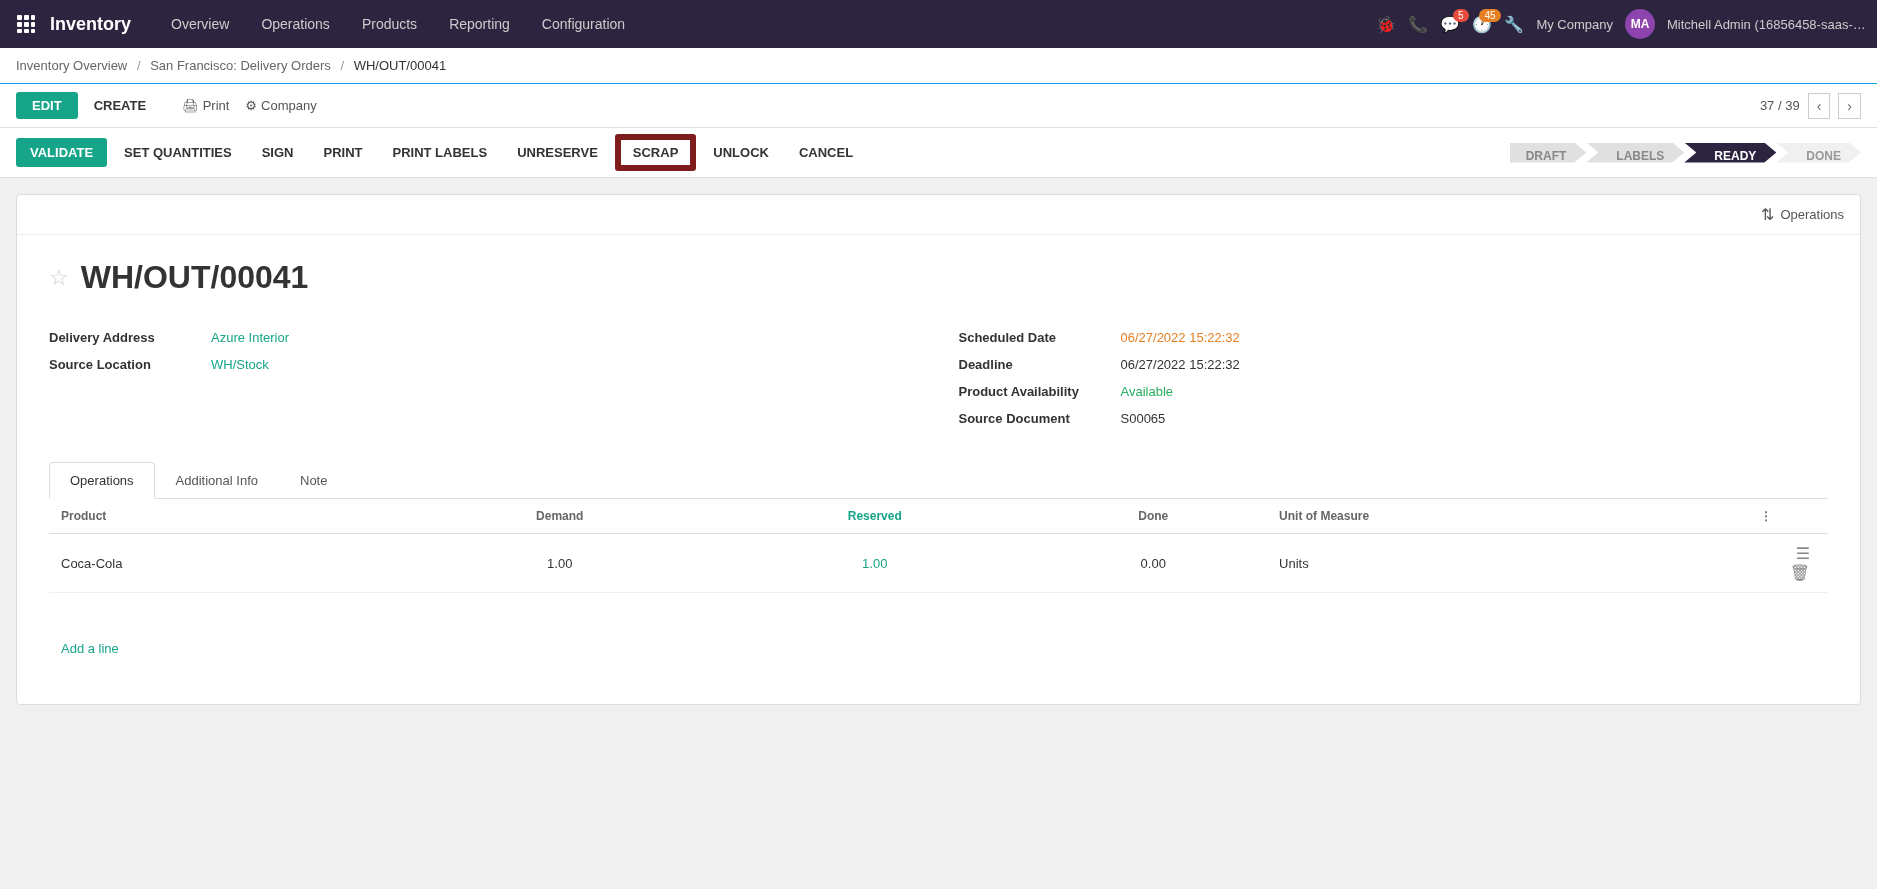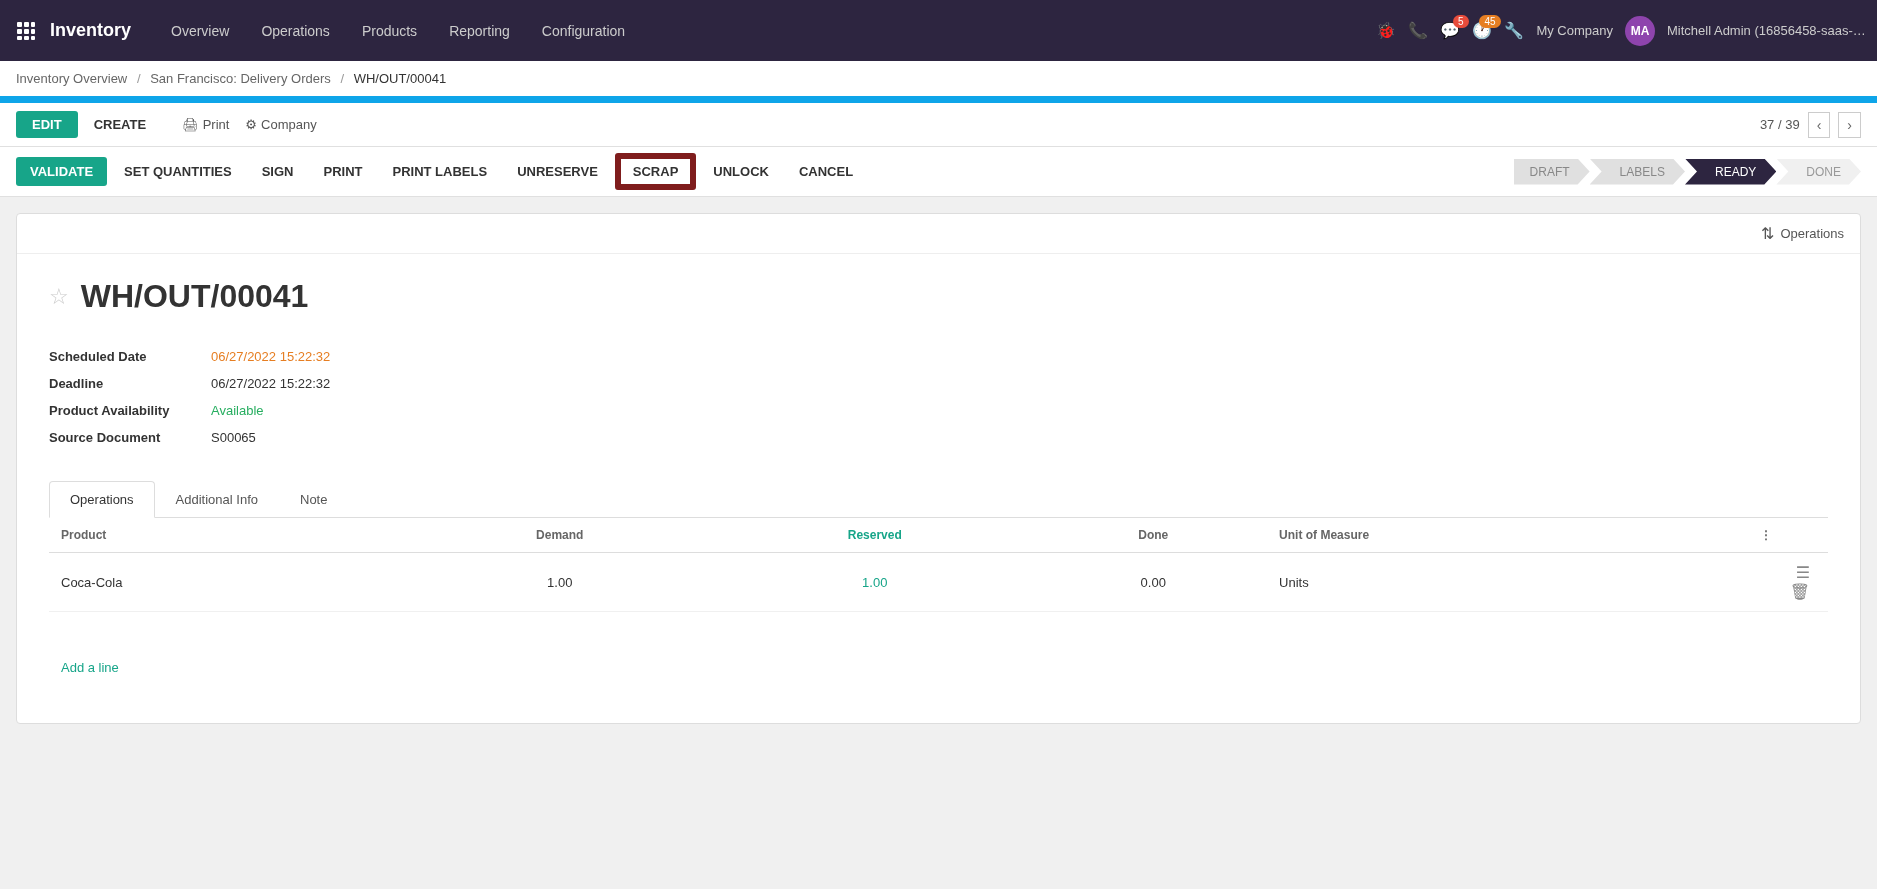--- a/index.html
+++ b/index.html
@@ -5,21 +5,21 @@
     * { box-sizing: border-box; margin: 0; padding: 0; font-family: 'Segoe UI', Arial, sans-serif; }
 
     body { background: #f0f0f0; font-size: 14px; color: #333; }
 
     
     .top-nav {
       background: #2d2540;
       color: #fff;
       display: flex;
       align-items: center;
-      height: 61px;
+      height: 48px;
       padding: 0 10px;
       gap: 4px;
     }
     .nav-grid-icon {
       width: 32px; height: 32px;
       display: flex; align-items: center; justify-content: center;
       cursor: pointer;
       margin-right: 4px;
     }
     .nav-app-title {
@@ -87,21 +87,21 @@
       overflow: hidden;
       text-overflow: ellipsis;
     }
 
     
     .breadcrumb {
       background: #fff;
       padding: 10px 16px;
       font-size: 13px;
       color: #666;
-      border-bottom: 7px solid #0ea5e9;
+      border-bottom: 1px solid #0ea5e9;
     }
     .breadcrumb a { color: #666; text-decoration: none; }
     .breadcrumb .sep { margin: 0 6px; color: #999; }
     .breadcrumb .current { color: #333; font-weight: 500; }
 
     
     .action-bar {
       background: #fff;
       padding: 8px 16px;
       display: flex;
@@ -199,23 +199,23 @@
     .toolbar-spacer { flex: 1; }
 
     
     .status-bar {
       display: flex;
       align-items: center;
       gap: 0;
       margin-left: 20px;
     }
     .status-step {
-      padding: 6px 20px 6px 30px;
+      padding: 6px 20px 0 30px;
       font-size: 12px;
-      font-weight: 400;
+      font-weight: 700;
       color: #999;
       background: #f0f0f0;
       position: relative;
       clip-path: polygon(0 0, calc(100% - 12px) 0, 100% 50%, calc(100% - 12px) 100%, 0 100%, 12px 50%);
     }
     .status-step:first-child {
       clip-path: polygon(0 0, calc(100% - 12px) 0, 100% 50%, calc(100% - 12px) 100%, 0 100%);
       padding-left: 16px;
     }
     .status-step.active {
@@ -469,20 +469,30 @@
 
     <div class="record-body">
 
       <div class="record-title-row">
         <span class="star-icon">☆</span>
         <div class="record-title">WH/OUT/00041</div>
       </div>
 
       <div class="fields-grid">
 
+        <div>
+          <div class="field-row">
+            <span class="field-label">Delivery Address</span>
+            <span class="field-value link">Azure Interior</span>
+          </div>
+          <div class="field-row">
+            <span class="field-label">Source Location</span>
+            <span class="field-value link">WH/Stock</span>
+          </div>
+        </div>
 
         <div>
           <div class="field-row">
             <span class="field-label">Scheduled Date</span>
             <span class="field-value orange">06/27/2022 15:22:32</span>
           </div>
           <div class="field-row">
             <span class="field-label">Deadline</span>
             <span class="field-value">06/27/2022 15:22:32</span>
           </div>

